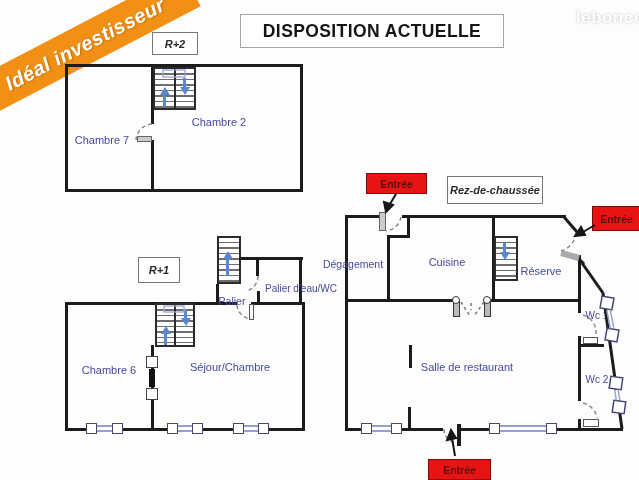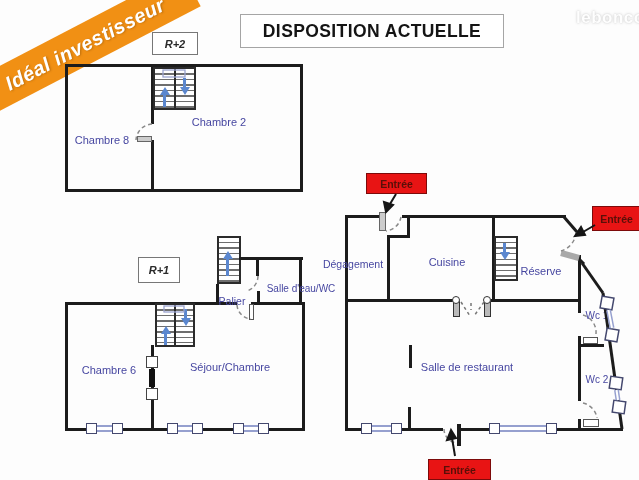--- a/index.html
+++ b/index.html
@@ -85,21 +85,21 @@
   <i class="w" style="left:65px;top:64px;width:3px;height:128px"></i>
   <i class="w" style="left:300px;top:64px;width:3px;height:128px"></i>
   <i class="w" style="left:151px;top:67px;width:3px;height:57px"></i>
   <i class="w" style="left:151px;top:140px;width:3px;height:52px"></i>
   <div class="stairs" style="left:153px;top:67px;width:43px;height:43px">
     <i class="flightdiv"></i>
     <i class="sa up" style="left:4px;top:18px;--h:12px"></i>
     <i class="sa down" style="left:24px;top:9px;--h:9px"></i>
   </div>
   <i class="jamb" style="left:137px;top:136px;width:15px;height:6px"></i>
-  <div class="rl" style="left:58px;top:134px;width:88px">Chambre 8</div>
+  <div class="rl" style="left:58px;top:134px;width:88px">Chambre 7</div>
   <div class="rl" style="left:174px;top:116px;width:90px">Chambre 2</div>
 
   <div class="floorbox" style="left:138px;top:257px;width:40px;height:24px">
     <span>R+1</span>
   </div>
 
   <div class="stairs" style="left:217px;top:236px;width:24px;height:48px">
     <i class="sa up" style="left:3px;top:13px;--h:17px"></i>
   </div>
   <i class="w" style="left:216px;top:284px;width:3px;height:20px"></i>
@@ -129,22 +129,25 @@
   <i class="winline" style="left:244px;top:425px;width:14px"></i>
   <i class="win" style="left:86px;top:423px"></i>
   <i class="win" style="left:112px;top:423px"></i>
   <i class="win" style="left:167px;top:423px"></i>
   <i class="win" style="left:192px;top:423px"></i>
   <i class="win" style="left:233px;top:423px"></i>
   <i class="win" style="left:258px;top:423px"></i>
   <div class="rl" style="left:64px;top:364px;width:90px">Chambre 6</div>
   <div class="rl" style="left:172px;top:361px;width:116px">Séjour/Chambre</div>
   <div class="rl" style="left:212px;top:296px;width:40px;font-size:10.5px">Palier</div>
-  <div class="rl" style="left:262px;top:283px;width:78px;font-size:10px;white-space:nowrap">Salle d'eau/WC</div>
-
+  <div class="rl" style="left:262px;top:283px;width:78px;font-size:10px;white-space:nowrap">Palier d'eau/WC</div>
+
+  <div class="floorbox" style="left:447px;top:176px;width:94px;height:26px">
+    <span>Rez-de-chaussée</span>
+  </div>
   <i class="w" style="left:345px;top:215px;width:35px;height:3px"></i>
   <i class="w" style="left:402px;top:215px;width:164px;height:3px"></i>
   <i class="w" style="left:345px;top:215px;width:3px;height:216px"></i>
   <i class="w" style="left:345px;top:428px;width:98px;height:3px"></i>
   <i class="w" style="left:460px;top:428px;width:163px;height:3px"></i>
   <i class="w" style="left:407px;top:215px;width:3px;height:23px"></i>
   <i class="w" style="left:389px;top:235px;width:21px;height:3px"></i>
   <i class="w" style="left:387px;top:235px;width:3px;height:67px"></i>
   <i class="w" style="left:492px;top:215px;width:3px;height:87px"></i>
   <i class="w" style="left:345px;top:299px;width:108px;height:3px"></i>

